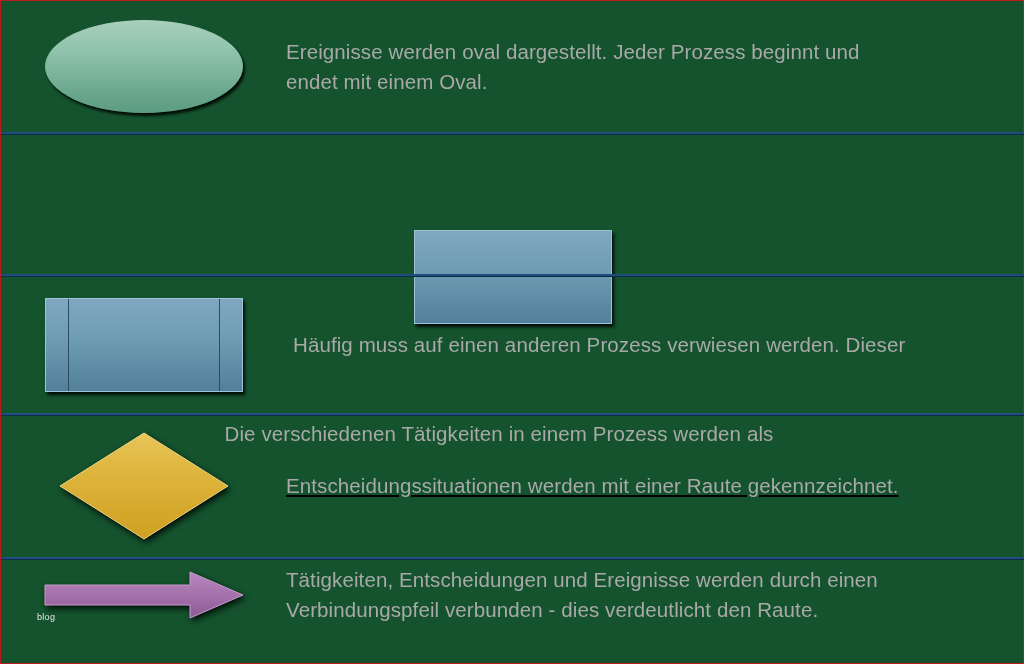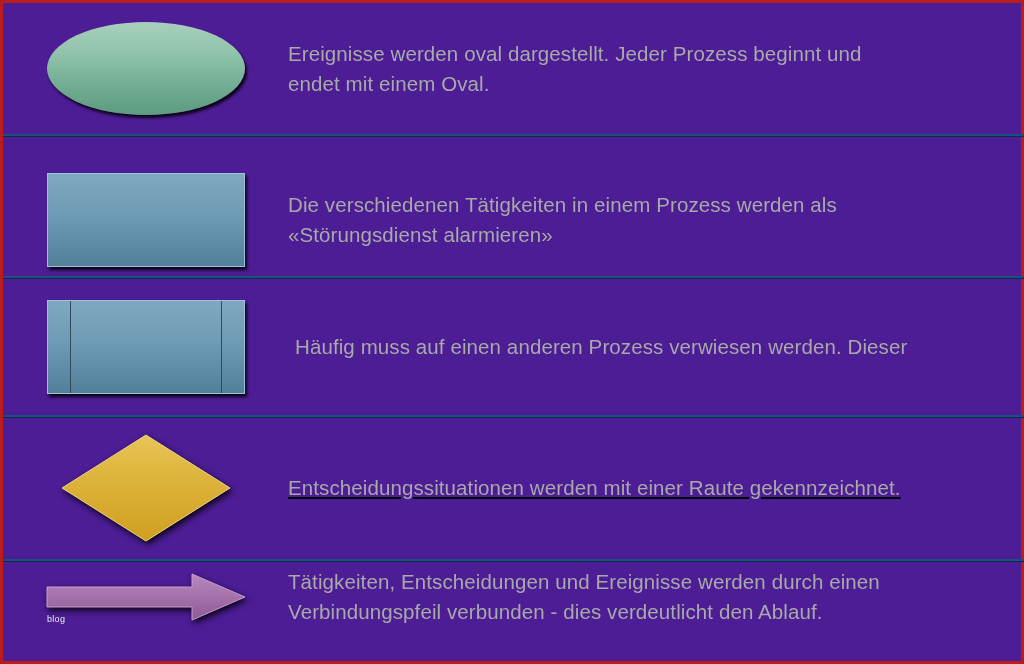--- a/index.html
+++ b/index.html
@@ -10,23 +10,23 @@
   body {
     width: 1024px;
     height: 664px;
     overflow: hidden;
     font-family: "Liberation Sans", sans-serif;
   }
   #slide {
     position: relative;
     width: 1024px;
     height: 664px;
-    background: #4c1d95;
+    background: #14532d;
     box-sizing: border-box;
-    border: 3px solid #b91c1c;
+    border: 1px solid #b91c1c;
   }
 
   .row {
     position: absolute;
     left: 0;
     width: 1024px;
     display: flex;
     align-items: center;
   }
 
@@ -109,46 +109,44 @@
   }
 
   .watermark {
     position: absolute;
     left: 36px;
     top: 611px;
     font-size: 9px;
     color: #e8e8e8;
     letter-spacing: 0.3px;
     font-family: "Liberation Sans", sans-serif;
-    margin-left: 8px;
   }
 </style>
 </head>
 <body>
 
 <div id="slide">
 
   <div class="row" style="top:0; height:131px;">
     <div class="shape-cell">
       <div class="oval"></div>
     </div>
     <div class="text-cell">
       <p>Ereignisse werden oval dargestellt. Jeder Prozess beginnt und</p>
       <p>endet mit einem Oval.</p>
     </div>
   </div>
   <div class="divider" style="top:131px;"></div>
 
-  <div class="row" style="top:133px; height:168px;">
+  <div class="row" style="top:133px; height:168px;flex-direction:column;">
     <div class="shape-cell">
       <div class="rect"></div>
     </div>
     <div class="text-cell">
       <p>Die verschiedenen Tätigkeiten in einem Prozess werden als</p>
-      <p>«Störungsdienst alarmieren»</p>
     </div>
   </div>
   <div class="divider" style="top:273px;"></div>
 
   <div class="row" style="top:275px; height:137px;gap:7px;">
     <div class="shape-cell">
       <div class="predef">
         <div class="bar left"></div>
         <div class="bar right"></div>
       </div>
@@ -190,19 +188,19 @@
               <stop offset="45%" stop-color="#a673ad"></stop>
               <stop offset="100%" stop-color="#8d5a95"></stop>
             </linearGradient>
           </defs>
           <polygon points="1,14 146,14 146,1 199,24 146,47 146,34 1,34" fill="url(#gArrow)" stroke="#c79ece" stroke-width="1"></polygon>
         </svg>
       </div>
     </div>
     <div class="text-cell">
       <p>Tätigkeiten, Entscheidungen und Ereignisse werden durch einen</p>
-      <p>Verbindungspfeil verbunden - dies verdeutlicht den Ablauf.</p>
+      <p>Verbindungspfeil verbunden - dies verdeutlicht den Raute.</p>
     </div>
   </div>
 
   <div class="watermark">blog</div>
 
 </div>
 
 </body></html>

